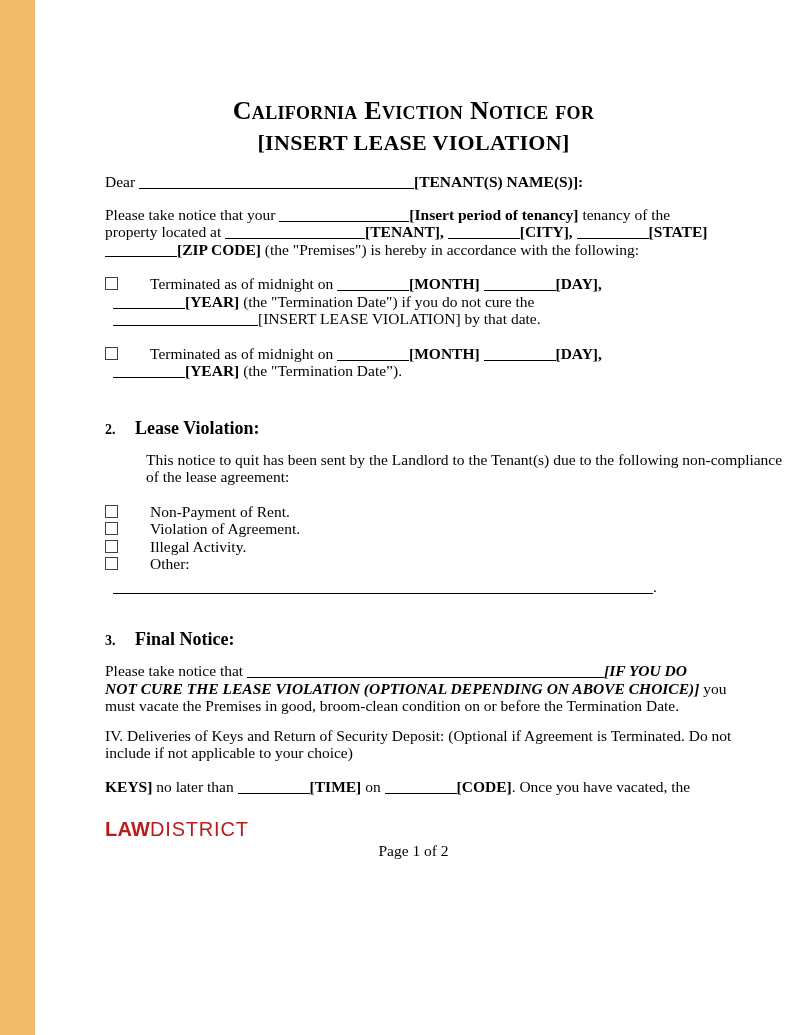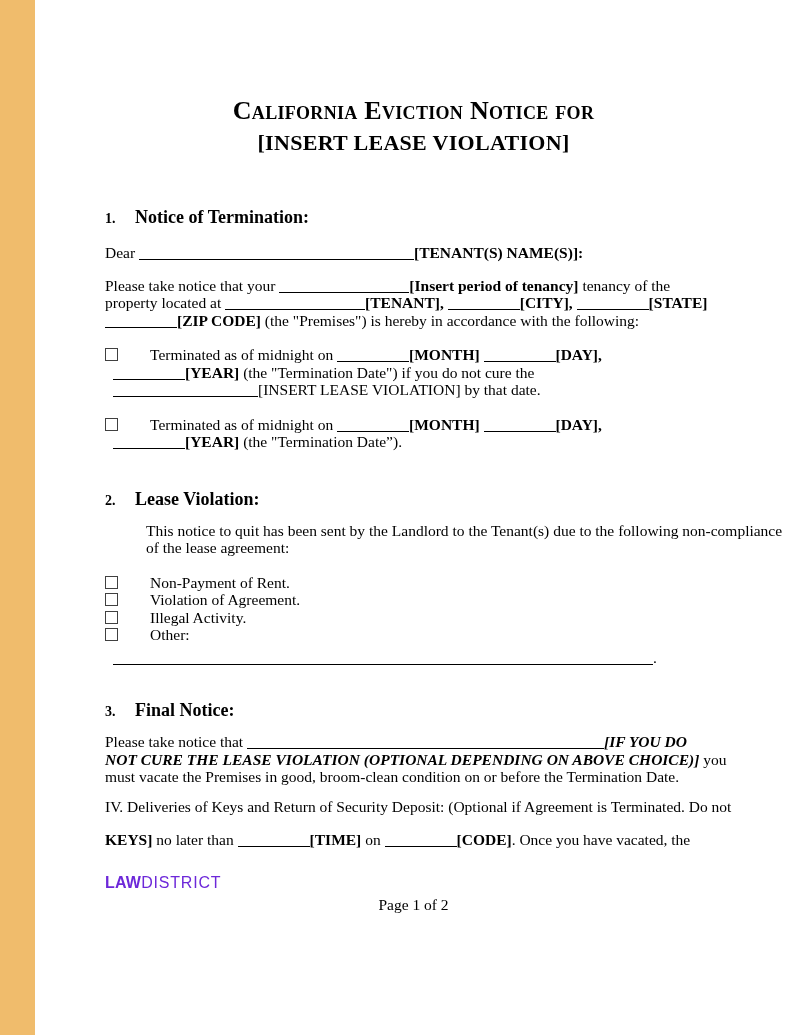--- a/index.html
+++ b/index.html
@@ -38,40 +38,39 @@
   .sec2-h{margin-top:37px;}
   .s2p{margin-top:10px;margin-left:41px;}
   .s2list{margin-top:17px;}
   .otherline{margin-top:5px;padding-left:8px;}
   .sec3-h{margin-top:33px;}
   .s3p1{margin-top:10px;}
   .s3p2{margin-top:12px;}
   .s3p3{margin-top:16px;}
 
   .footer{margin-top:25px;position:relative;}
-  .logo{font-family:"Liberation Sans", sans-serif;font-size:16px;line-height:18px;
-        color:#6d28d9;letter-spacing:0.2px;}
+  .logo{font-family:"Liberation Sans", sans-serif;font-size:20px;line-height:18px;
+        color:#b91c1c;letter-spacing:0.2px;}
   .logo .law{font-weight:bold;}
   .logo .district{font-weight:normal;letter-spacing:0.8px;}
   .pagenum{text-align:center;font-size:15.5px;line-height:17.5px;margin-top:4px;}
 </style>
 </head>
 <body>
 
 <div class="stripe"></div>
 
 <div class="doc">
   <div class="content">
 
     <div class="title">
       <div class="l1">California Eviction Notice for</div>
       <div class="l2">[INSERT LEASE VIOLATION]</div>
     </div>
 
-    <div class="sec-heading mt-title-sec1"><span class="sec-num">1.</span><span>Notice of Termination:</span></div>
 
     <div class="line dear"><span>Dear </span><span class="bl w275"></span><span class="b">[TENANT(S) NAME(S)]:</span></div>
 
     <div class="intro">
       <div class="line"><span>Please take notice that your </span><span class="bl w130"></span><span class="b">[Insert period of tenancy]</span><span> tenancy of the</span></div>
       <div class="line"><span>property located at </span><span class="bl w140"></span><span class="b">[TENANT], </span><span class="bl w72"></span><span class="b">[CITY], </span><span class="bl w72"></span><span class="b">[STATE]</span></div>
       <div class="line"><span class="bl w72"></span><span class="b">[ZIP CODE]</span><span> (the "Premises") is hereby in accordance with the following:</span></div>
     </div>
 
     <div class="opt">
@@ -104,20 +103,21 @@
     <div class="sec-heading sec3-h"><span class="sec-num">3.</span><span>Final Notice:</span></div>
 
     <div class="s3p1">
       <div class="line"><span>Please take notice that </span><span class="bl w357"></span><span class="bi">[IF YOU DO</span></div>
       <div class="line"><span class="bi">NOT CURE THE LEASE VIOLATION (OPTIONAL DEPENDING ON ABOVE CHOICE)]</span><span> you</span></div>
       <div class="line">must vacate the Premises in good, broom-clean condition on or before the Termination Date.</div>
     </div>
 
     <div class="s3p2">
       <div class="line">IV. Deliveries of Keys and Return of Security Deposit: (Optional if Agreement is Terminated. Do not</div>
+      <div class="line">include if not applicable to your choice)</div>
     </div>
 
     <div class="s3p3">
       <div class="line"><span class="b">KEYS]</span><span> no later than </span><span class="bl w72"></span><span class="b">[TIME]</span><span> on </span><span class="bl w72"></span><span class="b">[CODE]</span><span>. Once you have vacated, the</span></div>
     </div>
 
     <div class="footer">
       <div class="logo"><span class="law">LAW</span><span class="district">DISTRICT</span></div>
       <div class="pagenum">Page 1 of 2</div>
     </div>

